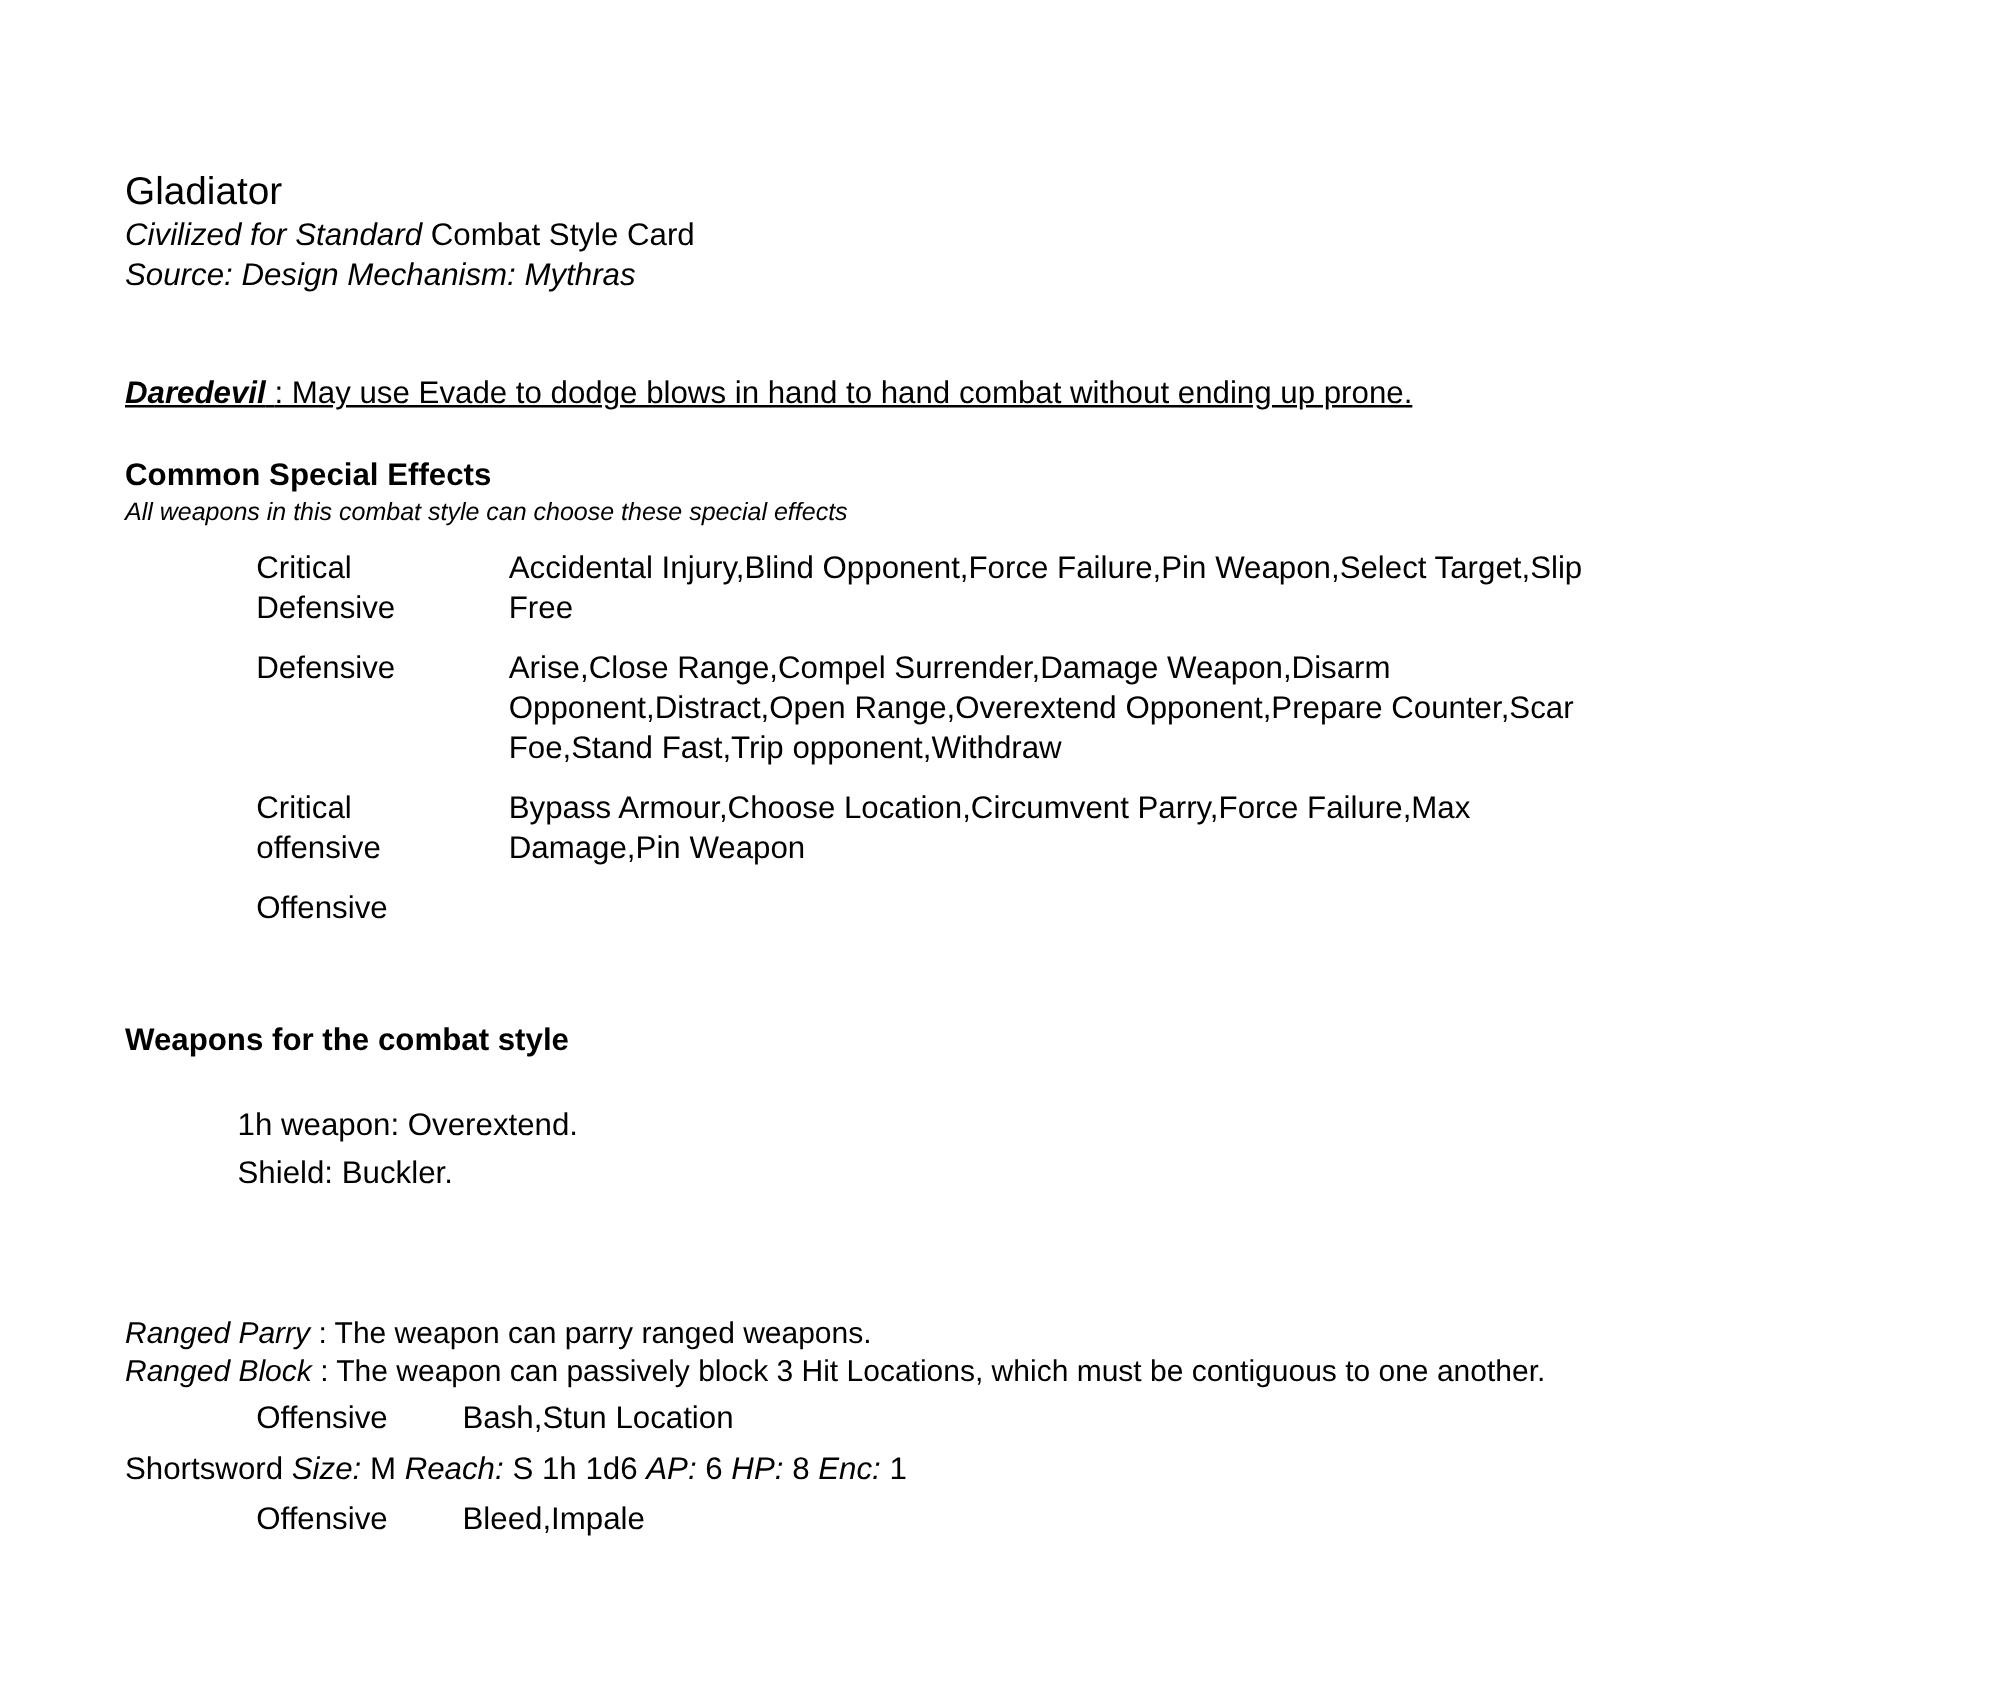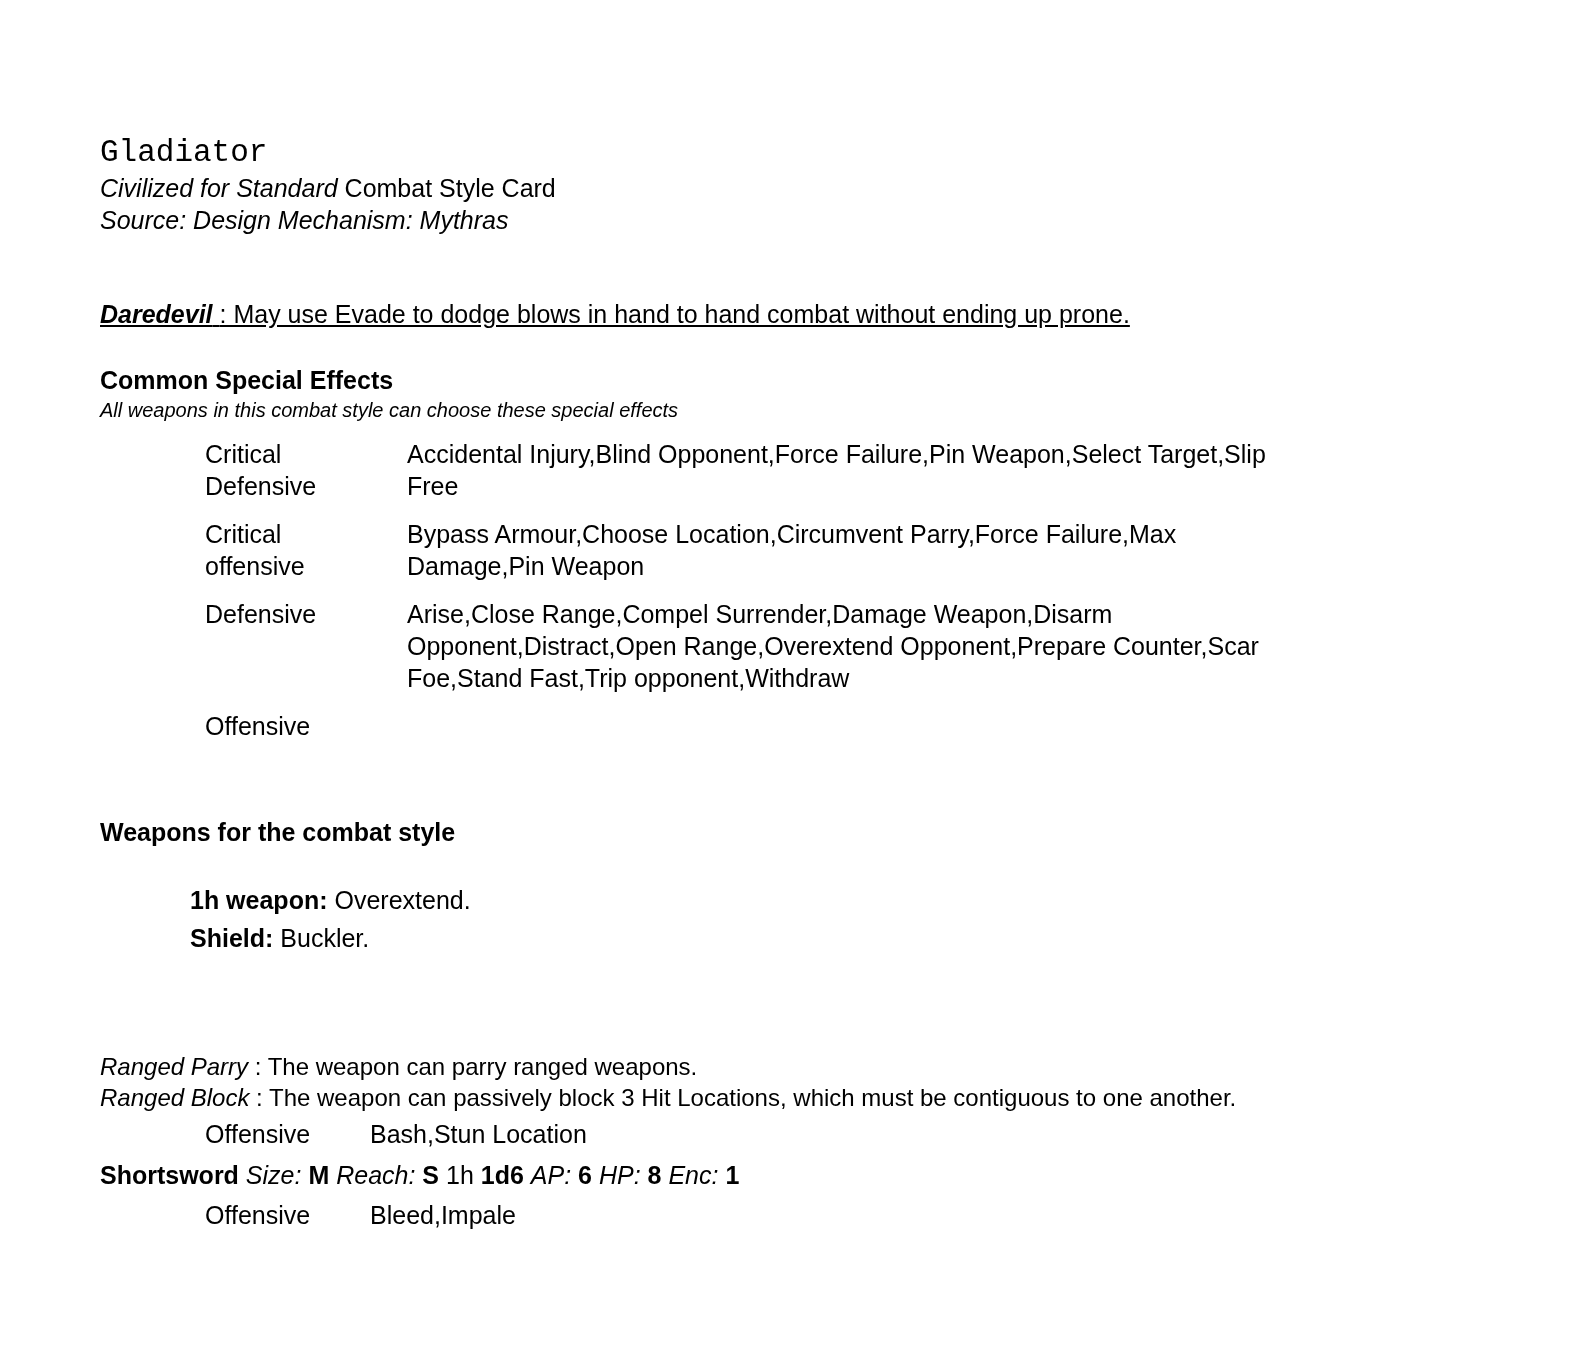--- a/index.html
+++ b/index.html
@@ -6,25 +6,25 @@
   .page {
     position:relative;
     width:1596px;
     height:1354px;
     background:#ffffff;
     color:#000000;
     font-family:"Liberation Sans", sans-serif;
     overflow:hidden;
   }
   .i  { font-style:italic; }
-  .b  { font-weight:bold;text-align:right; }
+  .b  { font-weight:normal;text-align:right; }
   .bi { font-weight:bold; font-style:italic; }
 
   .title-block { position:absolute; left:100px; top:134px; }
-  .title    { font-size:31px; line-height:38px; font-weight:400;font-family:Liberation Mono, monospace; }
+  .title    { font-size:31px; line-height:38px; font-weight:400; }
   .subtitle { font-size:25px; line-height:32px; }
 
   .trait-line { position:absolute; left:100px; top:298px; font-size:25px; line-height:32px; margin:0;text-decoration:underline; }
 
   .cse-heading { position:absolute; left:100px; top:364px; font-size:25px; line-height:32px; font-weight:bold; margin:0; }
   .cse-note    { position:absolute; left:100px; top:397px; font-size:20px; line-height:26px; font-style:italic; }
 
   .effects-table { position:absolute; left:205px; top:438px; font-size:25px; line-height:32px; }
   .erow  { display:flex; margin-bottom:16px;gap:37px; }
   .ecat  { width:165px; flex:none; }
@@ -66,26 +66,26 @@
 
   <h2 class="cse-heading">Common Special Effects</h2>
   <div class="cse-note">All weapons in this combat style can choose these special effects</div>
 
   <div class="effects-table">
     <div class="erow">
       <div class="ecat">Critical Defensive</div>
       <div class="elist">Accidental Injury,Blind Opponent,Force Failure,Pin Weapon,Select Target,Slip Free</div>
     </div>
     <div class="erow">
+      <div class="ecat">Defensive</div>
+      <div class="elist">Arise,Close Range,Compel Surrender,Damage Weapon,Disarm Opponent,Distract,Open Range,Overextend Opponent,Prepare Counter,Scar Foe,Stand Fast,Trip opponent,Withdraw</div>
+    </div>
+    <div class="erow">
       <div class="ecat">Critical offensive</div>
       <div class="elist">Bypass Armour,Choose Location,Circumvent Parry,Force Failure,Max Damage,Pin Weapon</div>
-    </div>
-    <div class="erow">
-      <div class="ecat">Defensive</div>
-      <div class="elist">Arise,Close Range,Compel Surrender,Damage Weapon,Disarm Opponent,Distract,Open Range,Overextend Opponent,Prepare Counter,Scar Foe,Stand Fast,Trip opponent,Withdraw</div>
     </div>
     <div class="erow">
       <div class="ecat">Offensive</div>
     </div>
   </div>
 
   <h2 class="weapons-heading">Weapons for the combat style</h2>
 
   <div class="loadout">
     <div class="loadout-line">

